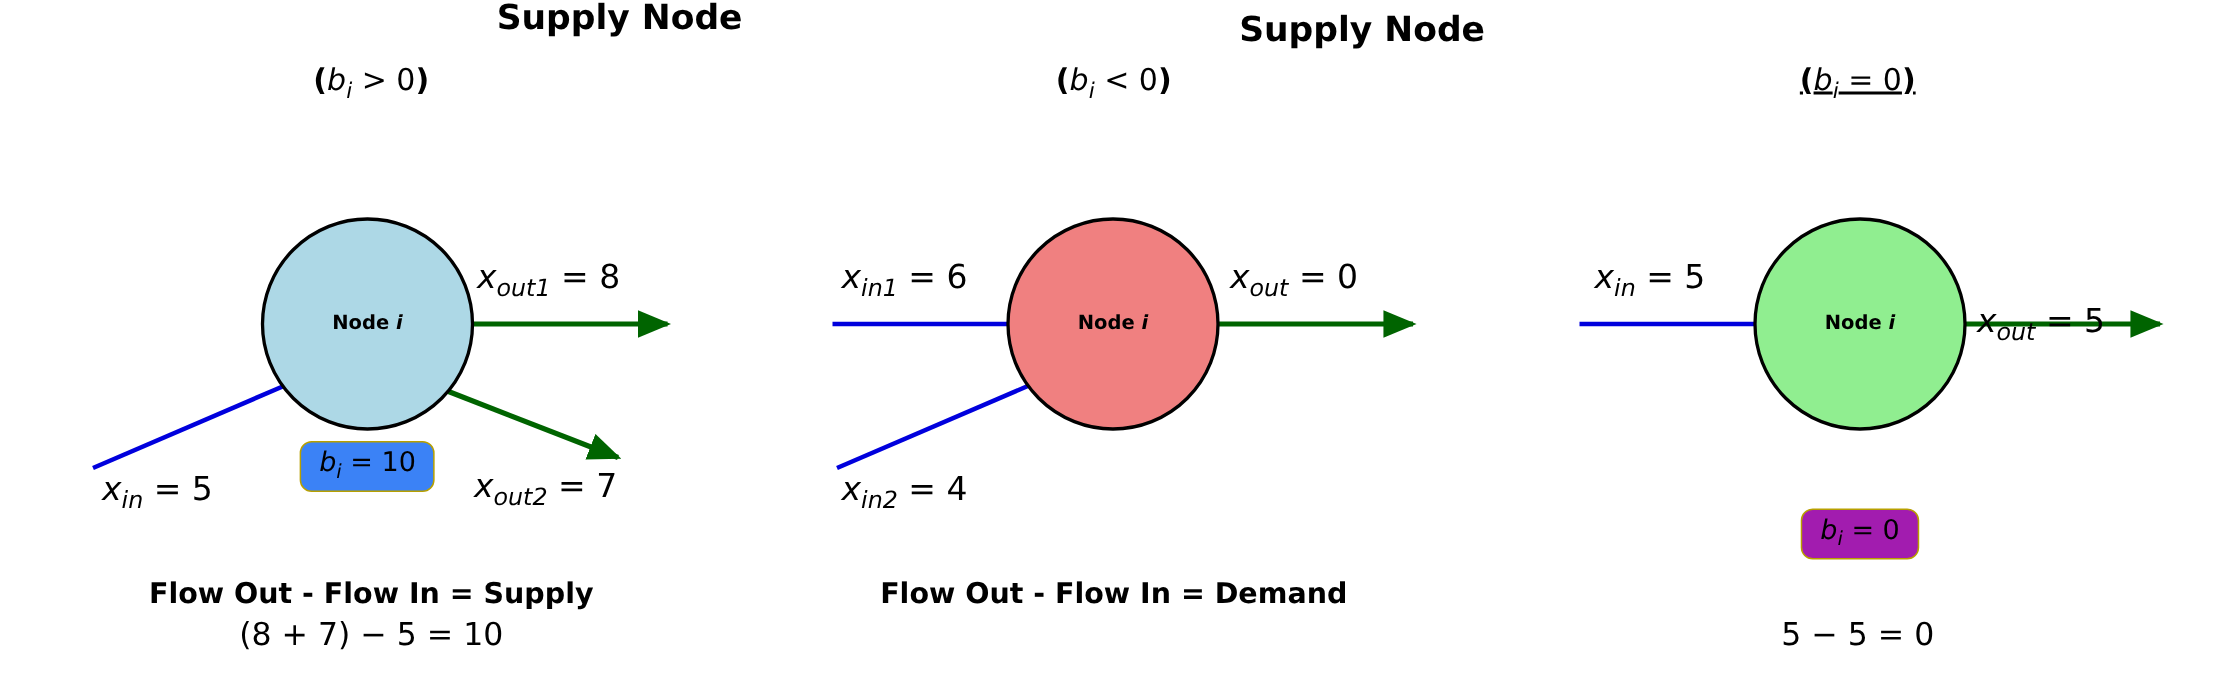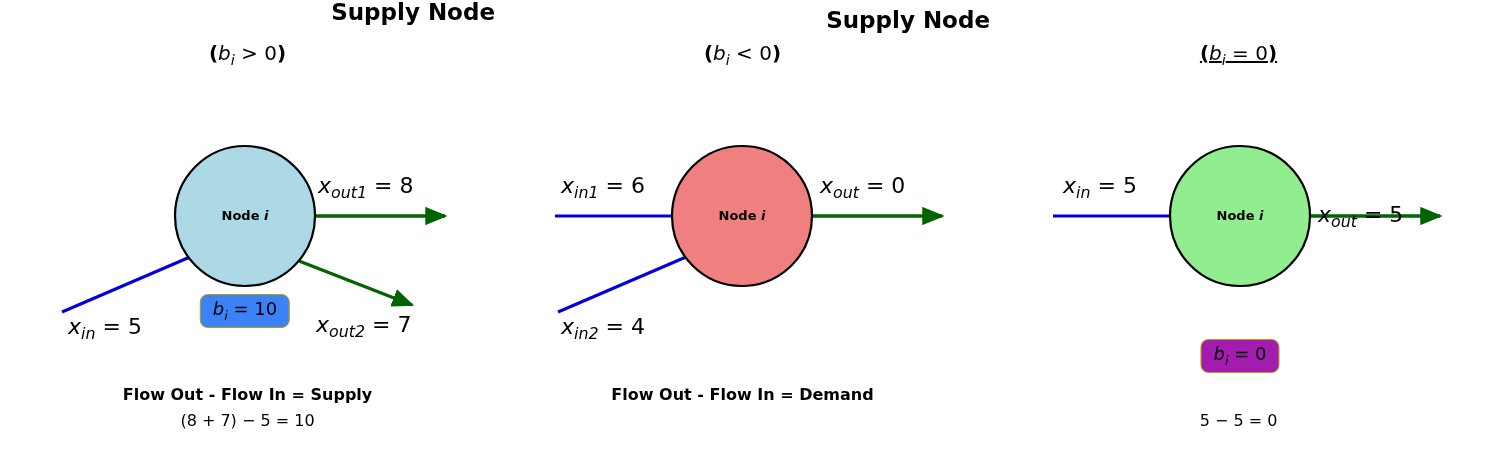--- a/index.html
+++ b/index.html
@@ -53,26 +53,26 @@
     padding: 3px 12px 4px 12px;
     border: 1.6px solid;
     border-radius: 8px;
     white-space: nowrap;
   }
 
   .footer-rule {
     position: absolute;
     text-align: center;
     font-weight: bold;
-    font-size: 16px;
+    font-size: 19px;
   }
   .footer-eq {
     position: absolute;
     text-align: center;
-    font-size: 16px;
+    font-size: 21px;
   }
 </style>
 </head>
 <body>
 
 <div class="figure">
 
   <svg width="1487" height="461" viewBox="0 0 1487 461">
     <defs>
       <marker id="arrow-out" markerWidth="6.5" markerHeight="5.4" refX="5.8" refY="2.7" orient="auto">

